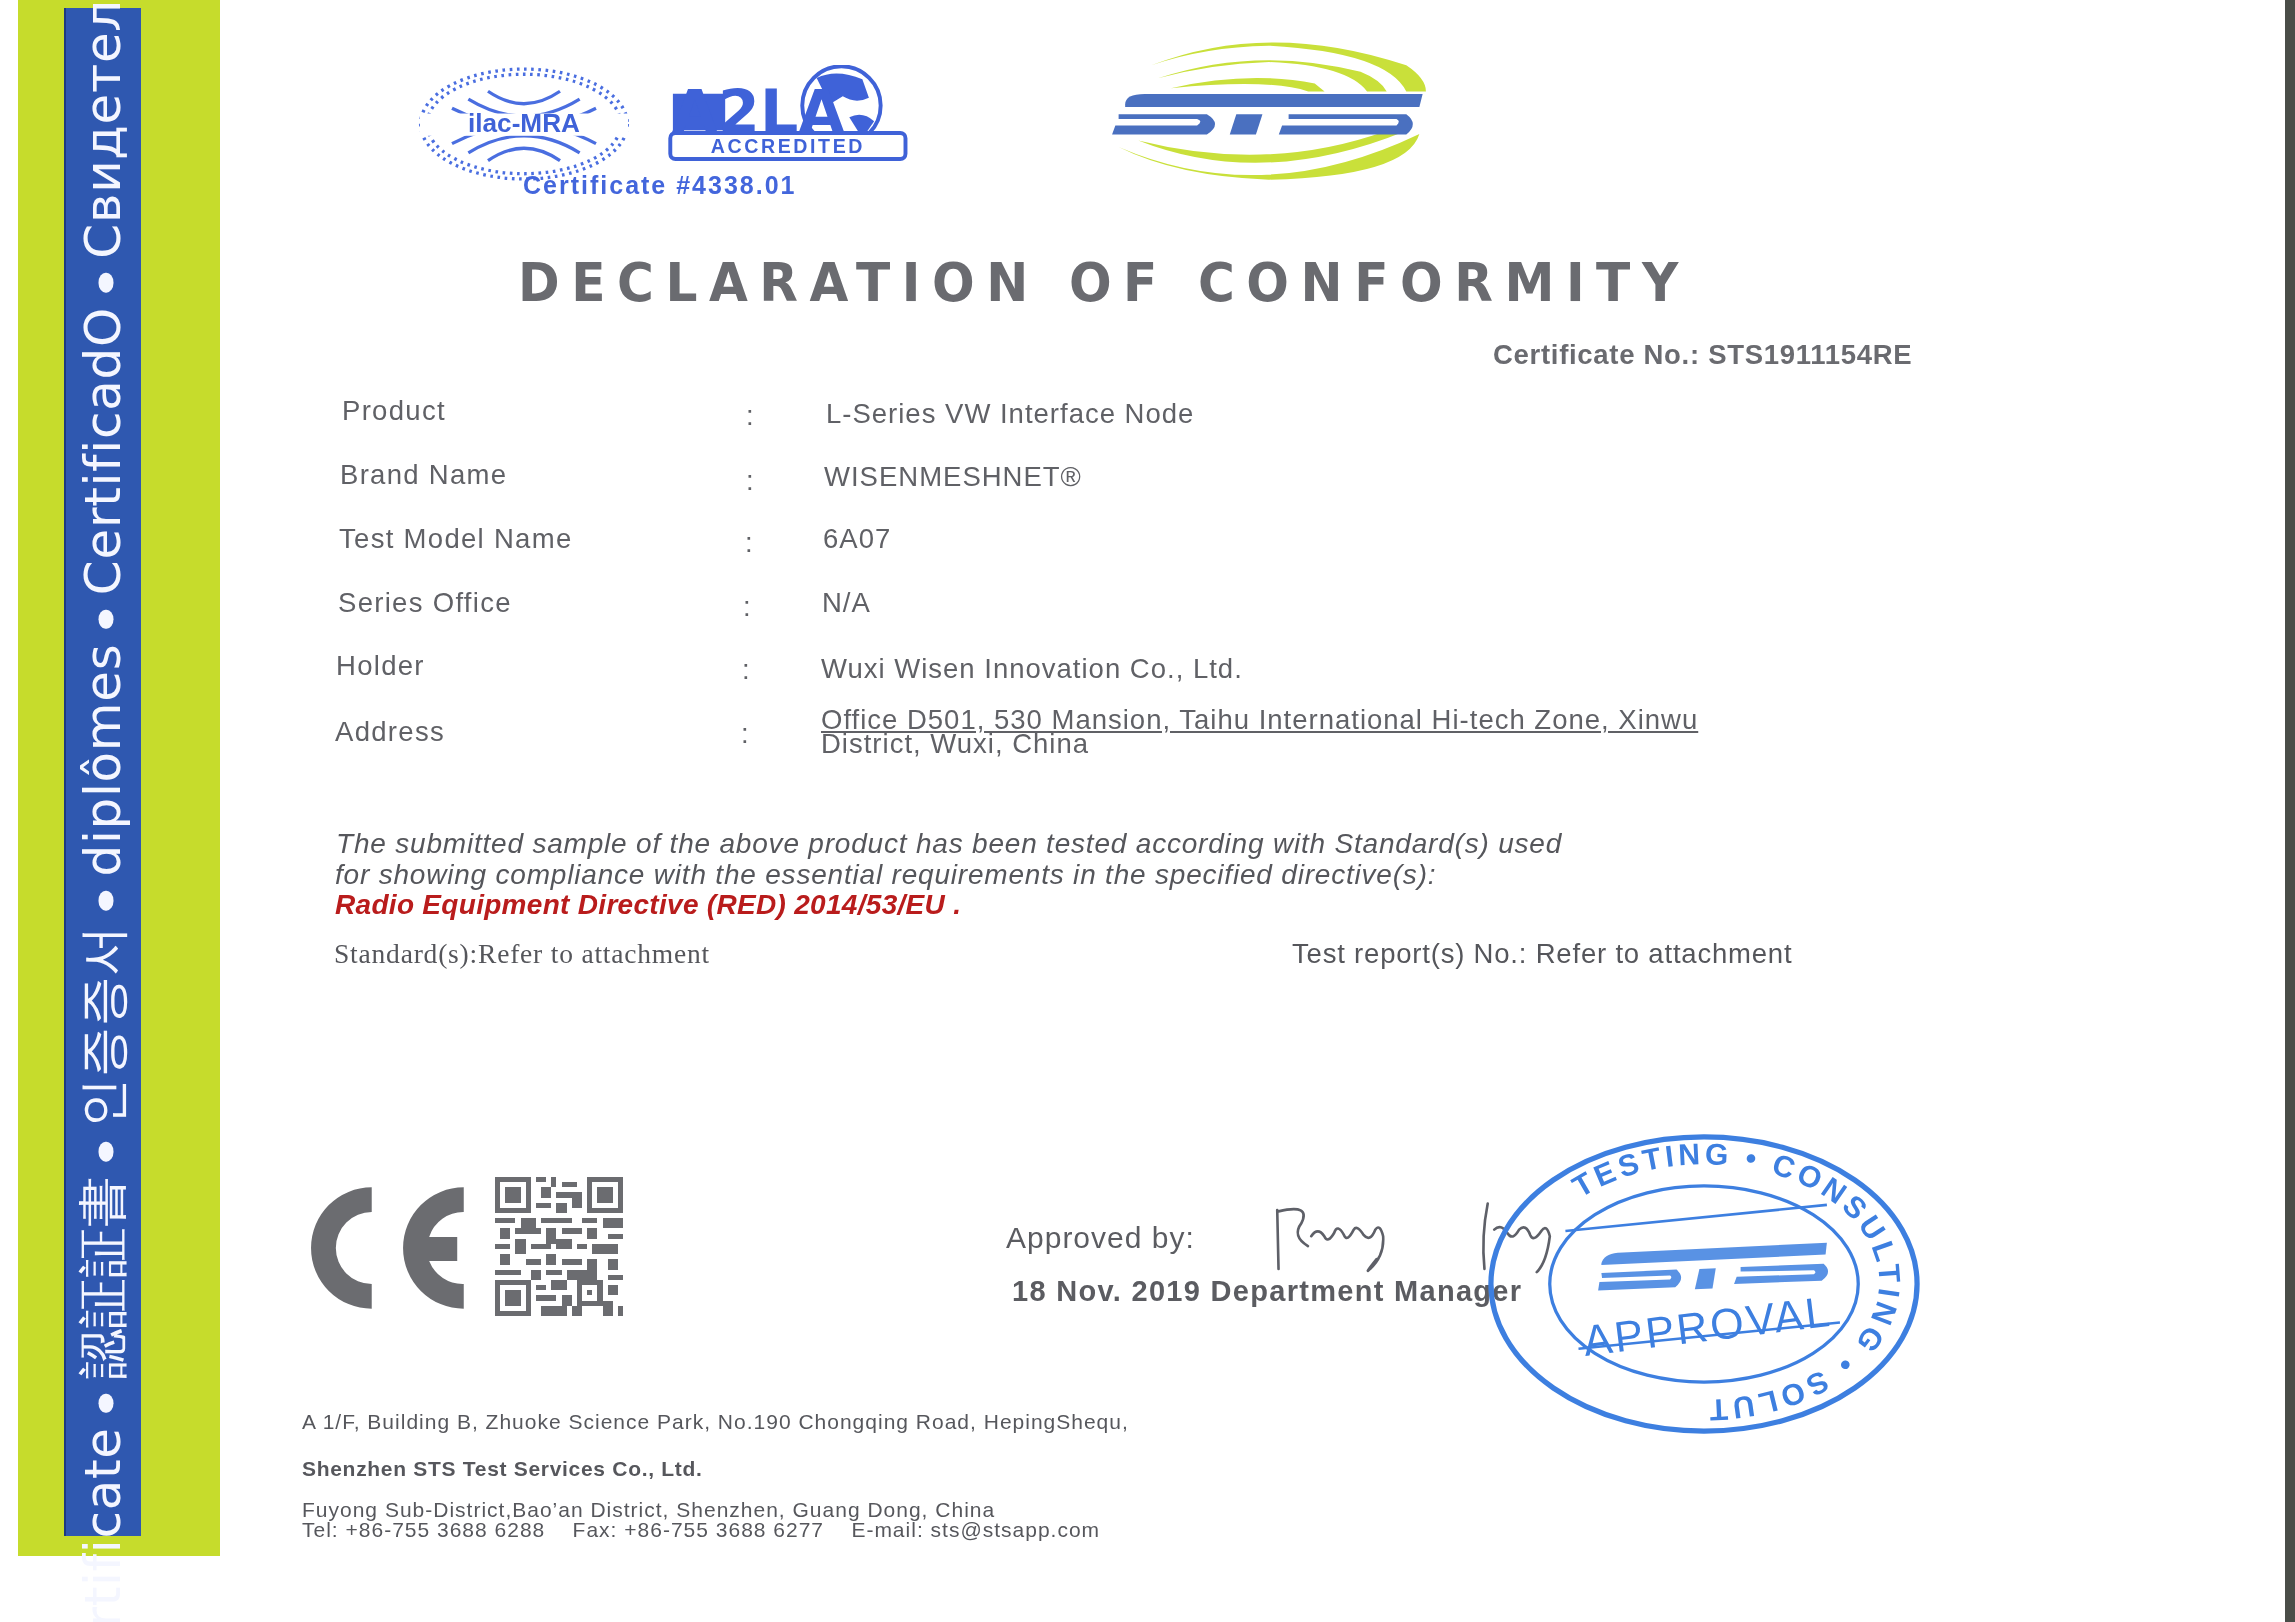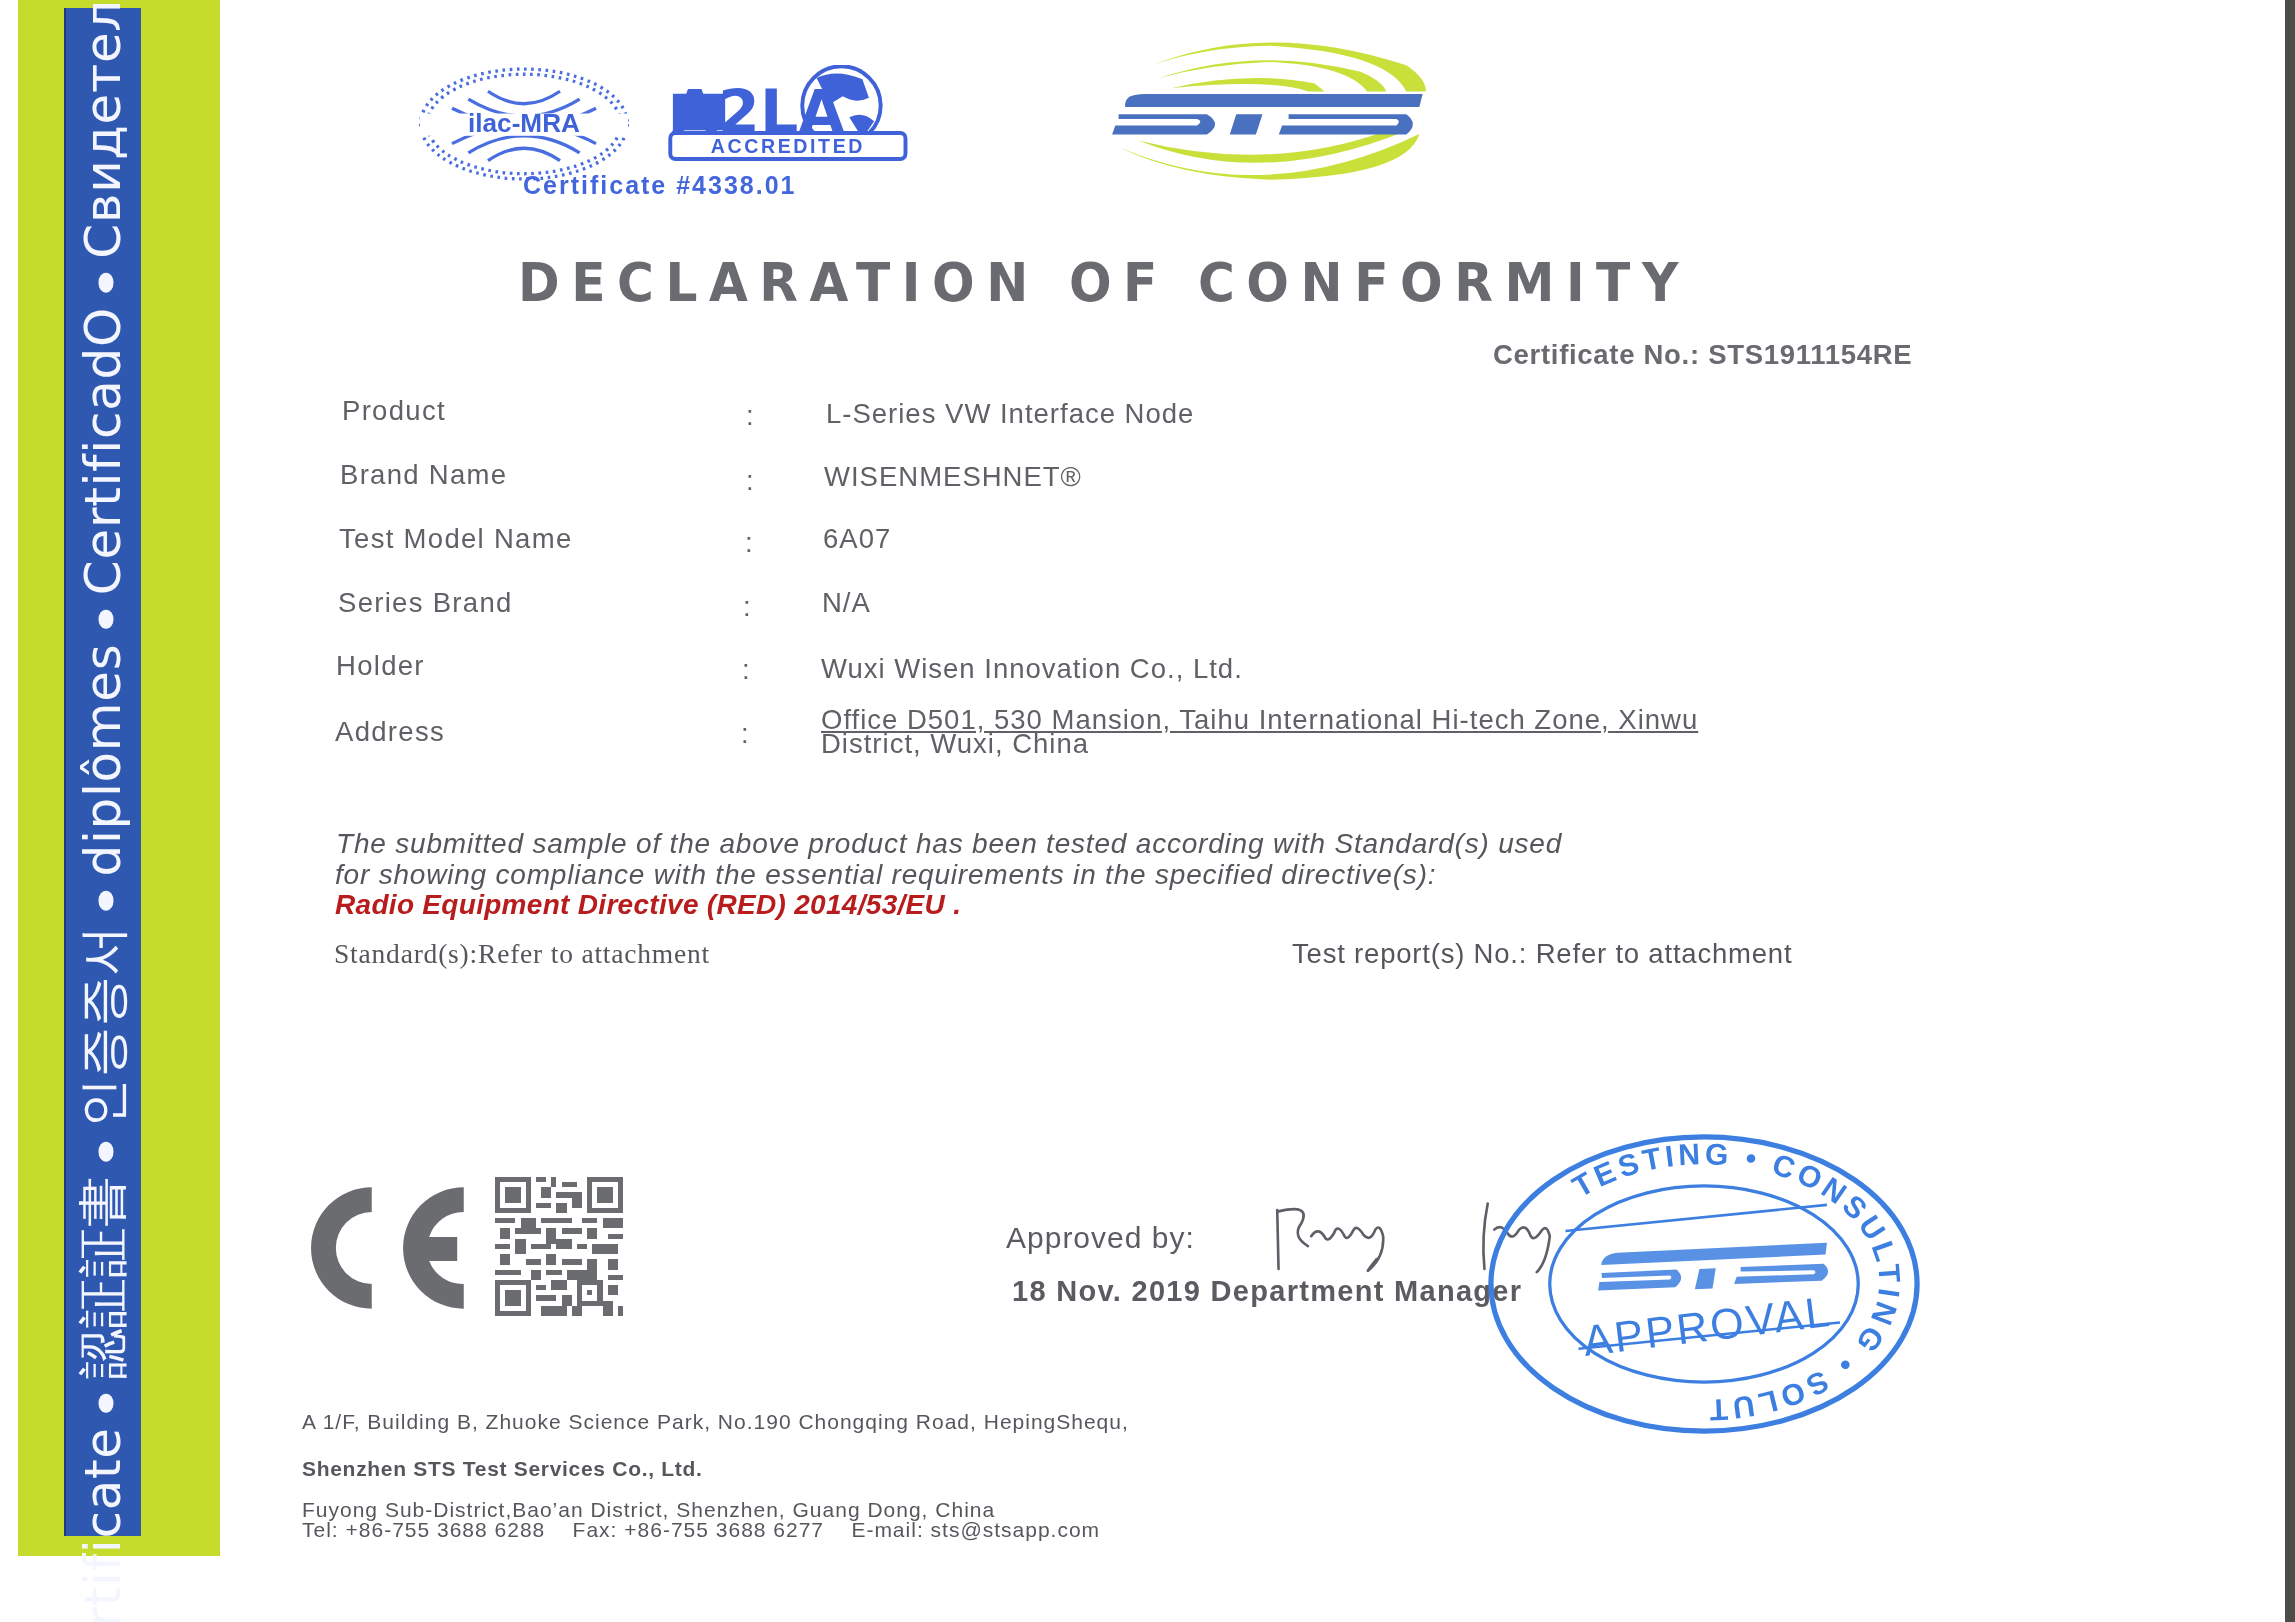--- a/index.html
+++ b/index.html
@@ -94,21 +94,21 @@
 <div class="abs field-value" style="left:826px;top:398px;">L-Series VW Interface Node</div>
 
 <div class="abs field-label" style="left:340px;top:459px;">Brand Name</div>
 <div class="abs field-colon" style="left:746px;top:465px;">:</div>
 <div class="abs field-value" style="left:824px;top:461px;">WISENMESHNET®</div>
 
 <div class="abs field-label" style="left:339px;top:523px;">Test Model Name</div>
 <div class="abs field-colon" style="left:745px;top:527px;">:</div>
 <div class="abs field-value" style="left:823px;top:523px;">6A07</div>
 
-<div class="abs field-label" style="left:338px;top:587px;">Series Brand</div>
+<div class="abs field-label" style="left:338px;top:587px;">Series Office</div>
 <div class="abs field-colon" style="left:743px;top:591px;">:</div>
 <div class="abs field-value" style="left:822px;top:587px;">N/A</div>
 
 <div class="abs field-label" style="left:336px;top:650px;">Holder</div>
 <div class="abs field-colon" style="left:742px;top:654px;">:</div>
 <div class="abs field-value" style="left:821px;top:653px;">Wuxi Wisen Innovation Co., Ltd.</div>
 
 <div class="abs field-label" style="left:335px;top:716px;">Address</div>
 <div class="abs field-colon" style="left:741px;top:718px;">:</div>
 <div class="abs field-value" style="left:821px;top:704px;text-decoration:underline;">Office D501, 530 Mansion, Taihu International Hi-tech Zone, Xinwu</div>

